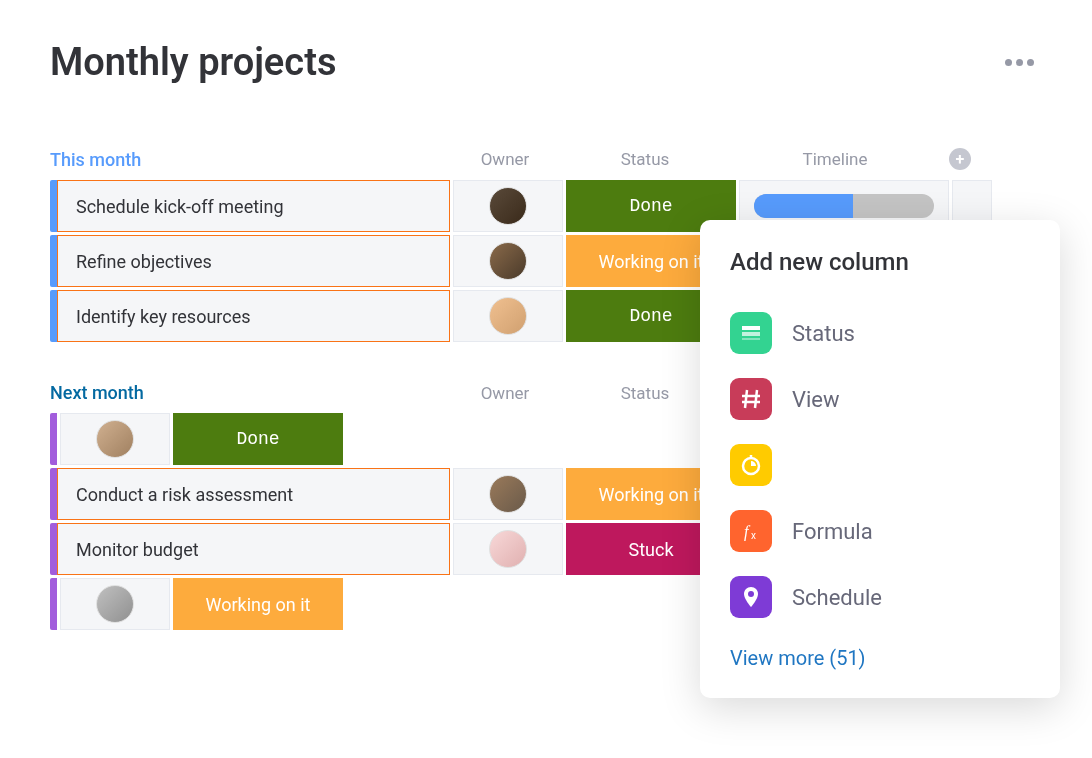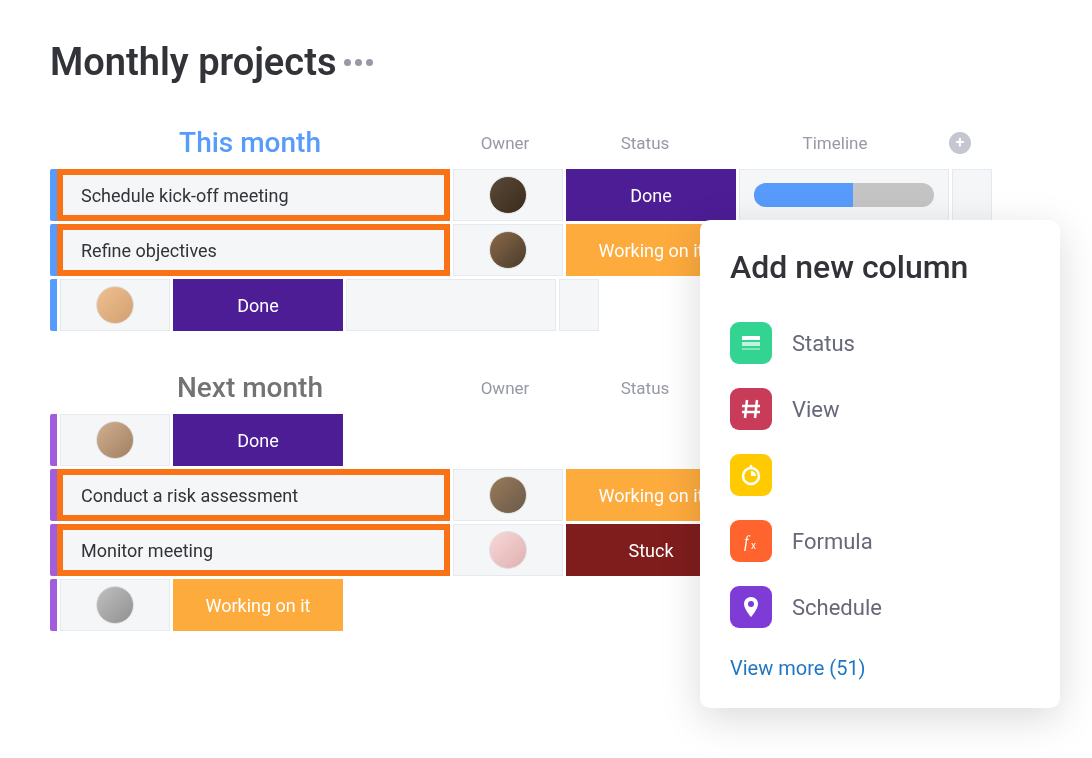--- a/index.html
+++ b/index.html
@@ -15,23 +15,23 @@
       position: relative;
     }
     .board {
       padding: 40px 50px;
       background: #fff;
       border-radius: 8px;
       position: relative;
     }
     .board-header {
       display: flex;
-      justify-content: flex-start;
-      align-items: center;
-      margin-bottom: 42px;
+      justify-content: space-between;
+      align-items: center;
+      margin-bottom: 64px;
     }
     .board-title {
       font-size: 38px;
       font-weight: 600;
       color: #323338;
     }
     .more-icon {
       display: flex;
       gap: 4px;
       cursor: pointer;
@@ -45,27 +45,26 @@
     }
     .group {
       margin-bottom: 40px;
     }
     .group-header {
       display: flex;
       align-items: center;
       margin-bottom: 10px;
     }
     .group-title {
-      font-size: 28px;
+      font-size: 18px;
       font-weight: 500;
       flex: 0 0 400px;
-      text-align: center;
     }
     .group-title.blue { color: #579bfc; }
-    .group-title.purple { color: #737373; }
+    .group-title.purple { color: #0369a1; }
     .col-header {
       font-size: 17px;
       color: #9699a6;
       text-align: center;
     }
     .col-owner { flex: 0 0 110px; }
     .col-status { flex: 0 0 170px; }
     .col-timeline { flex: 0 0 210px; }
     .col-add { flex: 0 0 40px; display:flex; justify-content:center; }
     .add-col-icon {
@@ -89,21 +88,21 @@
     }
     .row-stripe {
       width: 7px;
       border-radius: 2px 0 0 2px;
     }
     .row-stripe.blue { background: #579bfc; }
     .row-stripe.purple { background: #a25ddc; }
     .row-name {
       flex: 0 0 393px;
       background: #f5f6f8;
-      border: 6px solid #f97316;
+      border: 1px solid #f97316;
       display: flex;
       align-items: center;
       padding: 0 18px;
       font-size: 18px;
       color: #323338;
       cursor: pointer;
     }
     .row-owner {
       flex: 0 0 110px;
       background: #f5f6f8;
@@ -132,23 +131,23 @@
       flex: 0 0 170px;
       display: flex;
       align-items: center;
       justify-content: center;
       color: #fff;
       font-size: 18px;
       font-weight: 400;
       margin-left: 3px;
       cursor: pointer;
     }
-    .status-done { background: #4c1d95; }
+    .status-done { background: #4d7c0f; font-family: Liberation Mono, monospace; }
     .status-working { background: #fdab3d; }
-    .status-stuck { background: #7f1d1d; }
+    .status-stuck { background: #be185d; }
     .row-timeline {
       flex: 0 0 210px;
       background: #f5f6f8;
       border: 1px solid #e6e9ef;
       margin-left: 3px;
       display:flex;
       align-items:center;
       justify-content:center;
       cursor: pointer;
     }
@@ -177,21 +176,21 @@
       position: absolute;
       top: 220px;
       left: 700px;
       width: 360px;
       background: #fff;
       border-radius: 10px;
       box-shadow: 0 10px 40px rgba(0,0,0,0.15);
       padding: 28px 30px;
     }
     .popup-title {
-      font-size: 32px;
+      font-size: 24px;
       font-weight: 500;
       color: #323338;
       margin-bottom: 24px;
     }
     .popup-item {
       display: flex;
       align-items: center;
       gap: 20px;
       padding: 12px 0;
       cursor: pointer;
@@ -266,20 +265,21 @@
       <div class="row-owner">
           <div class="avatar a2"></div>
         </div>
       <div class="row-status status-working">Working on it</div>
       <div class="row-timeline"></div>
       <div class="row-add"></div>
     </div>
 
     <div class="row">
       <div class="row-stripe blue"></div>
+      <div class="row-name">Identify key resources</div>
       <div class="row-owner">
           <div class="avatar a3"></div>
         </div>
       <div class="row-status status-done">Done</div>
       <div class="row-timeline"></div>
       <div class="row-add"></div>
     </div>
   </div>
 
   <div class="group">
@@ -303,21 +303,21 @@
       <div class="row-stripe purple"></div>
       <div class="row-name">Conduct a risk assessment</div>
       <div class="row-owner">
           <div class="avatar a5"></div>
         </div>
       <div class="row-status status-working">Working on it</div>
     </div>
 
     <div class="row">
       <div class="row-stripe purple"></div>
-      <div class="row-name">Monitor meeting</div>
+      <div class="row-name">Monitor budget</div>
       <div class="row-owner">
           <div class="avatar a6"></div>
         </div>
       <div class="row-status status-stuck">Stuck</div>
     </div>
 
     <div class="row">
       <div class="row-stripe purple"></div>
       <div class="row-owner">
           <div class="avatar a7"></div>

